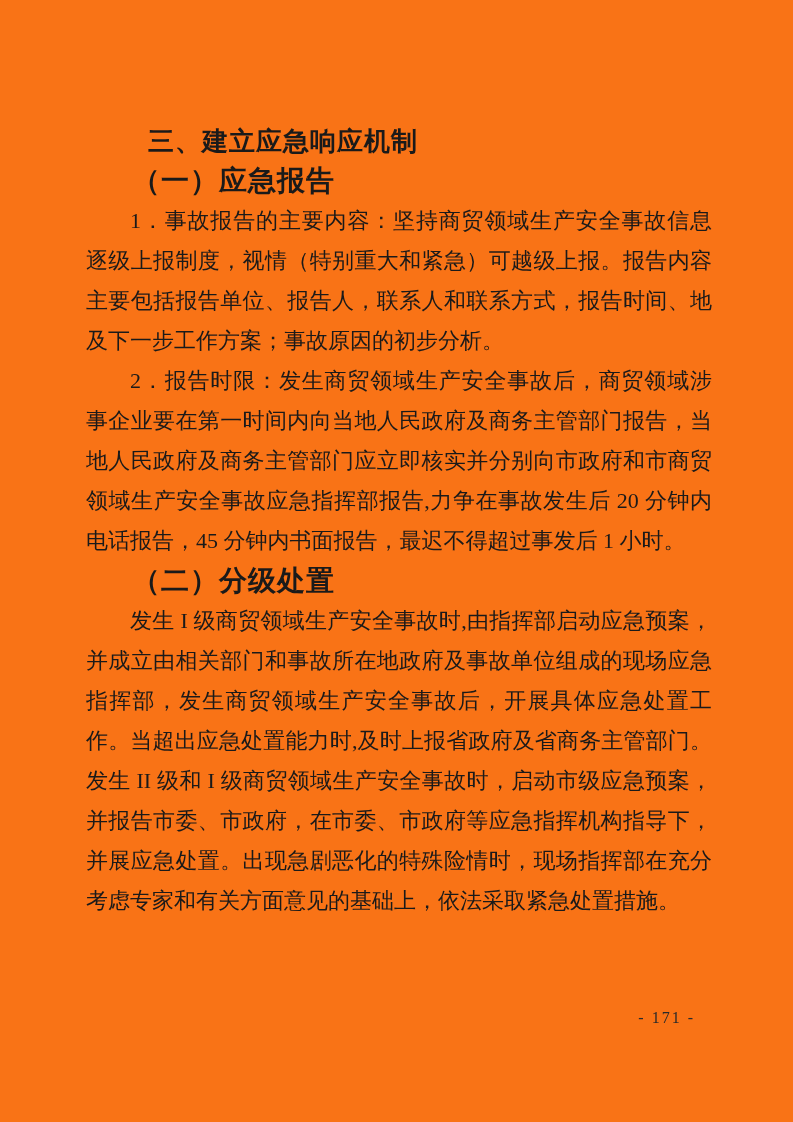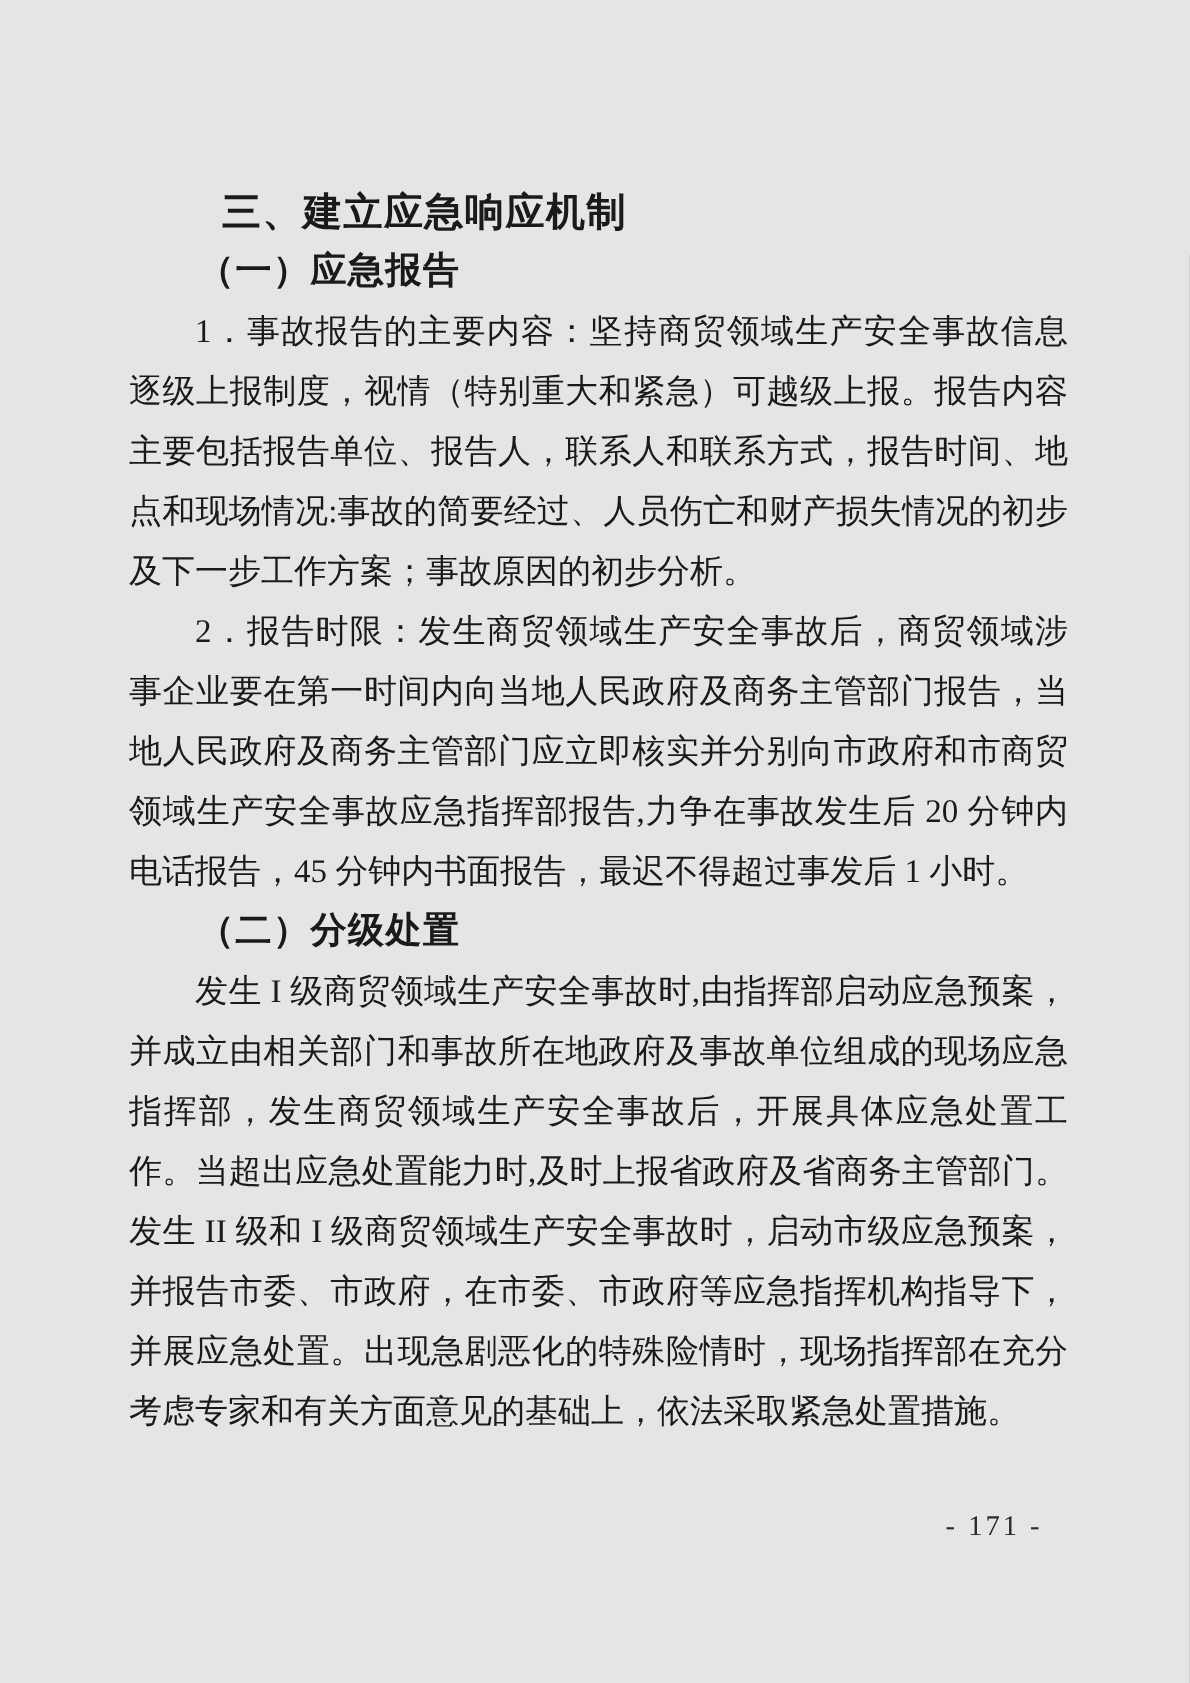--- a/index.html
+++ b/index.html
@@ -2,21 +2,21 @@
 <html><head>
 <meta charset="utf-8">
 <style>
   html, body { margin: 0; padding: 0; }
   body { background: #888; }
   .page {
     position: relative;
     width: 793px;
     height: 1122px;
     margin: 0 auto;
-    background: #e5e5e5;
+    background: #f97316;
     color: #1a1a1a;
     font-family: "Liberation Serif", "DejaVu Serif", serif;
     overflow: hidden;
   }
   .content {
     position: absolute;
     left: 86px;
     top: 121px;
     width: 626px;
   }
@@ -30,58 +30,57 @@
   .h1 {
     font-family: "Liberation Sans", "DejaVu Sans", sans-serif;
     font-weight: bold;
     font-size: 26px;
     text-indent: 62px;
     letter-spacing: 1px;
   }
   .h2 {
     font-family: "Liberation Serif", "DejaVu Serif", serif;
     font-weight: bold;
-    font-size: 24px;
+    font-size: 28px;
     text-indent: 46px;
     letter-spacing: 1px;
   }
   .b {
     font-size: 22px;
   }
   .just {
     text-align: justify;
     text-align-last: justify;
     text-justify: inter-character;
   }
   .ind { text-indent: 44px; }
   .pagenum {
     position: absolute;
     top: 998px;
     right: 98px;
     height: 40px;
     line-height: 40px;
-    font-size: 19px;
+    font-size: 16px;
     letter-spacing: 2px;
     color: #2a2a2a;
   }
 </style>
 </head>
 <body>
 
 <div class="page">
   <div class="content">
 
     <div class="row h1">三、建立应急响应机制</div>
 
     <div class="row h2">（一）应急报告</div>
 
     <div class="row b just ind">1．事故报告的主要内容：坚持商贸领域生产安全事故信息</div>
     <div class="row b just">逐级上报制度，视情（特别重大和紧急）可越级上报。报告内容</div>
     <div class="row b just">主要包括报告单位、报告人，联系人和联系方式，报告时间、地</div>
-    <div class="row b just">点和现场情况:事故的简要经过、人员伤亡和财产损失情况的初步</div>
     <div class="row b">及下一步工作方案；事故原因的初步分析。</div>
 
     <div class="row b just ind">2．报告时限：发生商贸领域生产安全事故后，商贸领域涉</div>
     <div class="row b just">事企业要在第一时间内向当地人民政府及商务主管部门报告，当</div>
     <div class="row b just">地人民政府及商务主管部门应立即核实并分别向市政府和市商贸</div>
     <div class="row b just">领域生产安全事故应急指挥部报告,力争在事故发生后 20 分钟内</div>
     <div class="row b">电话报告，45 分钟内书面报告，最迟不得超过事发后 1 小时。</div>
 
     <div class="row h2">（二）分级处置</div>
 

